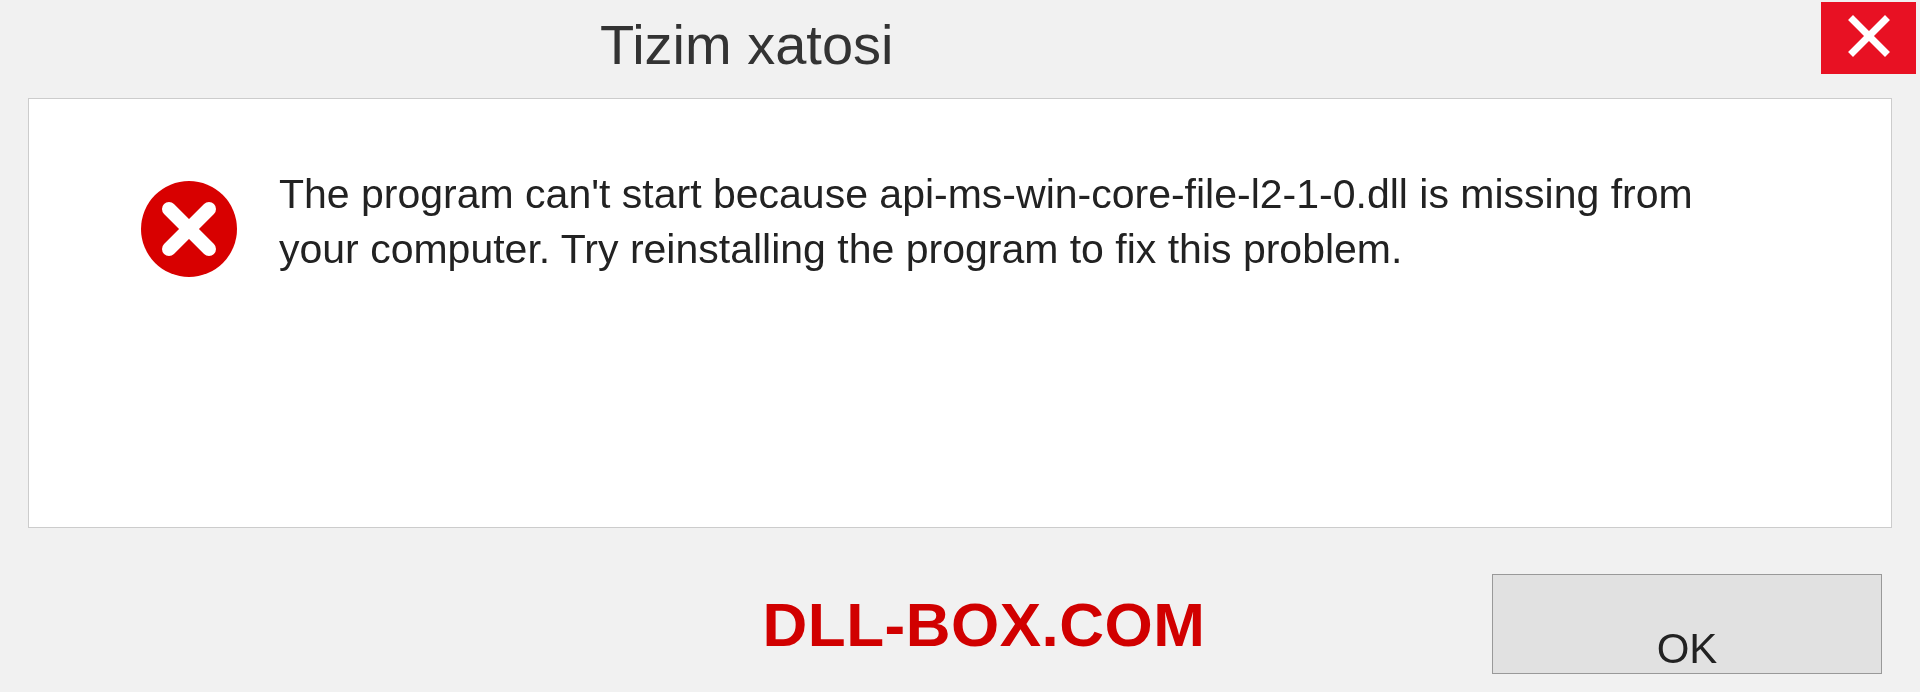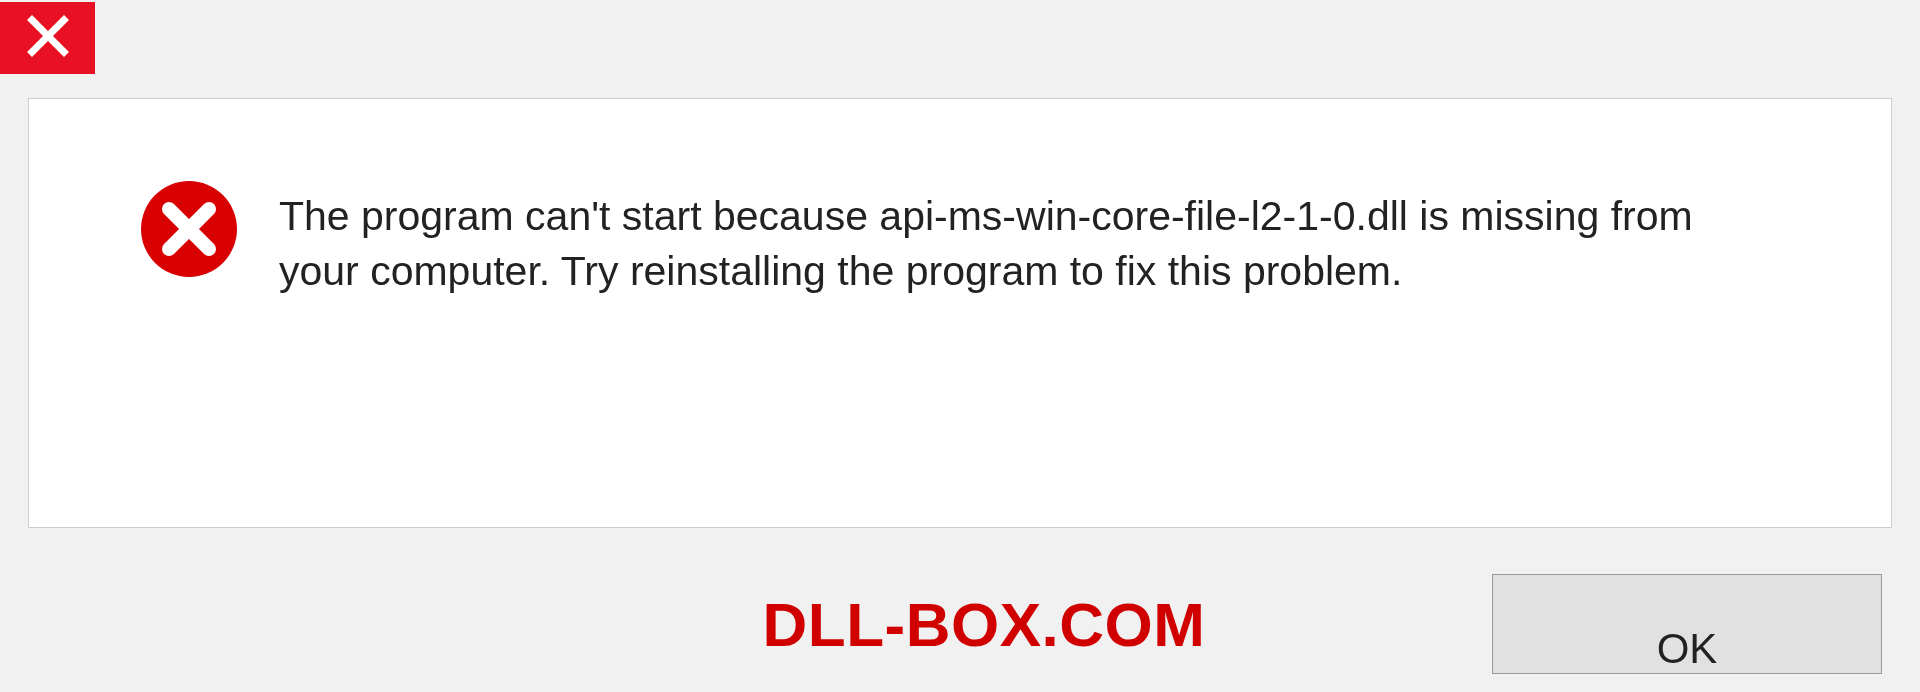--- a/index.html
+++ b/index.html
@@ -63,21 +63,21 @@
     }
     .error-icon svg {
       width: 100px;
       height: 100px;
     }
     .message-text {
       font-size: 41px;
       line-height: 1.35;
       color: #222;
       margin-left: 40px;
-      margin-top: 30px;
+      margin-top: 8px;
       max-width: 1500px;
     }
     .footer {
       position: absolute;
       bottom: 18px;
       left: 0;
       right: 0;
       display: flex;
       align-items: center;
       justify-content: flex-end;
@@ -105,20 +105,21 @@
       align-items: flex-end;
       justify-content: center;
       cursor: pointer;
       font-family: 'Segoe UI', Tahoma, Geneva, Verdana, sans-serif;
     }
   </style>
 </head>
 <body>
 
 <div class="titlebar">
+  <div class="title-text">Tizim xatosi</div>
   <div class="close-button">
     <span>
       <svg viewBox="0 0 44 44">
         <line x1="6" y1="6" x2="38" y2="38" stroke="#ffffff" stroke-width="7" stroke-linecap="square"></line>
         <line x1="38" y1="6" x2="6" y2="38" stroke="#ffffff" stroke-width="7" stroke-linecap="square"></line>
       </svg>
     </span>
   </div>
 </div>
 

